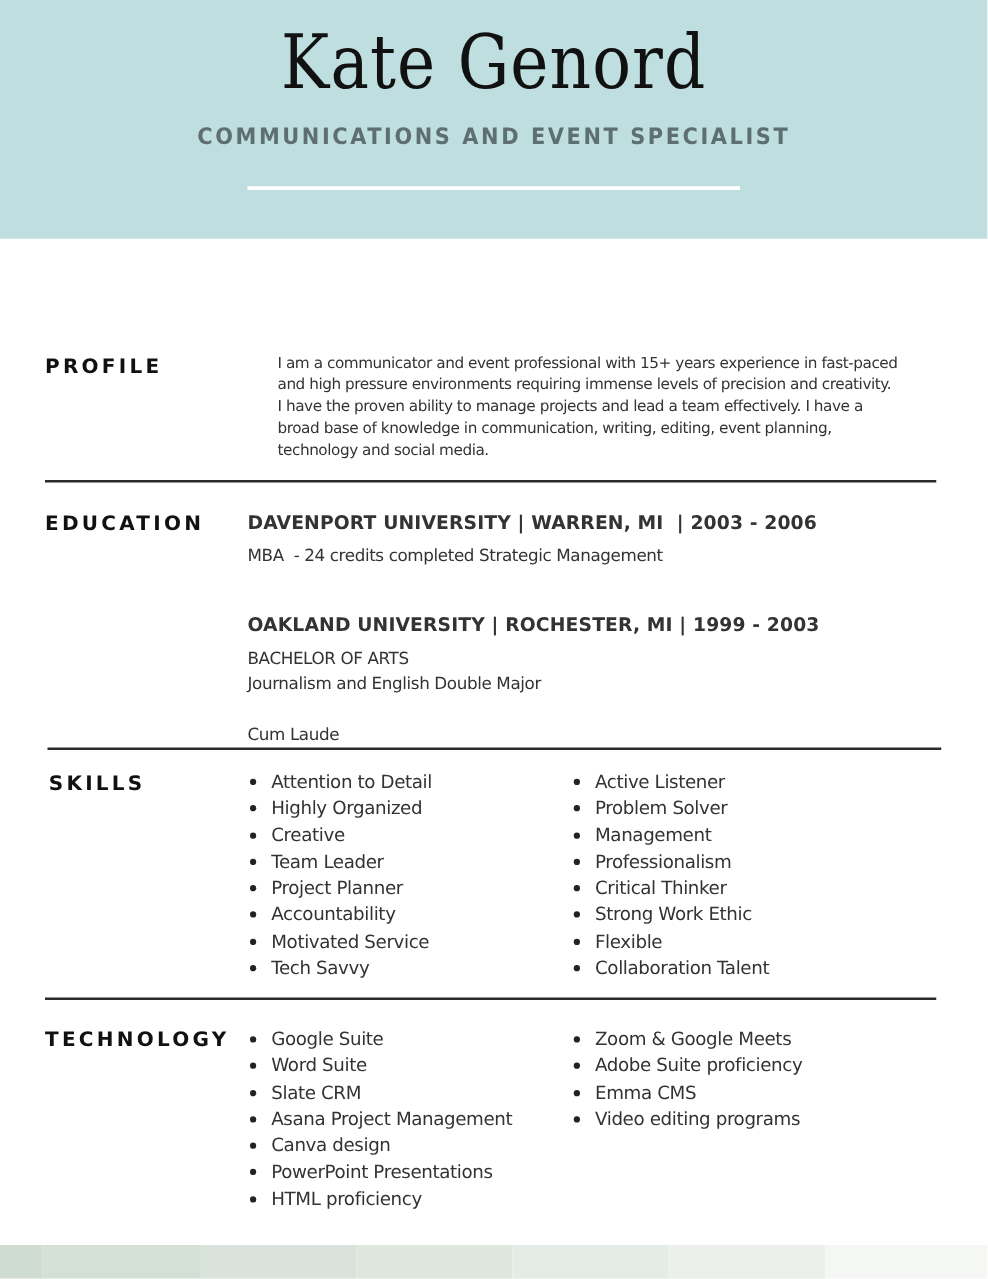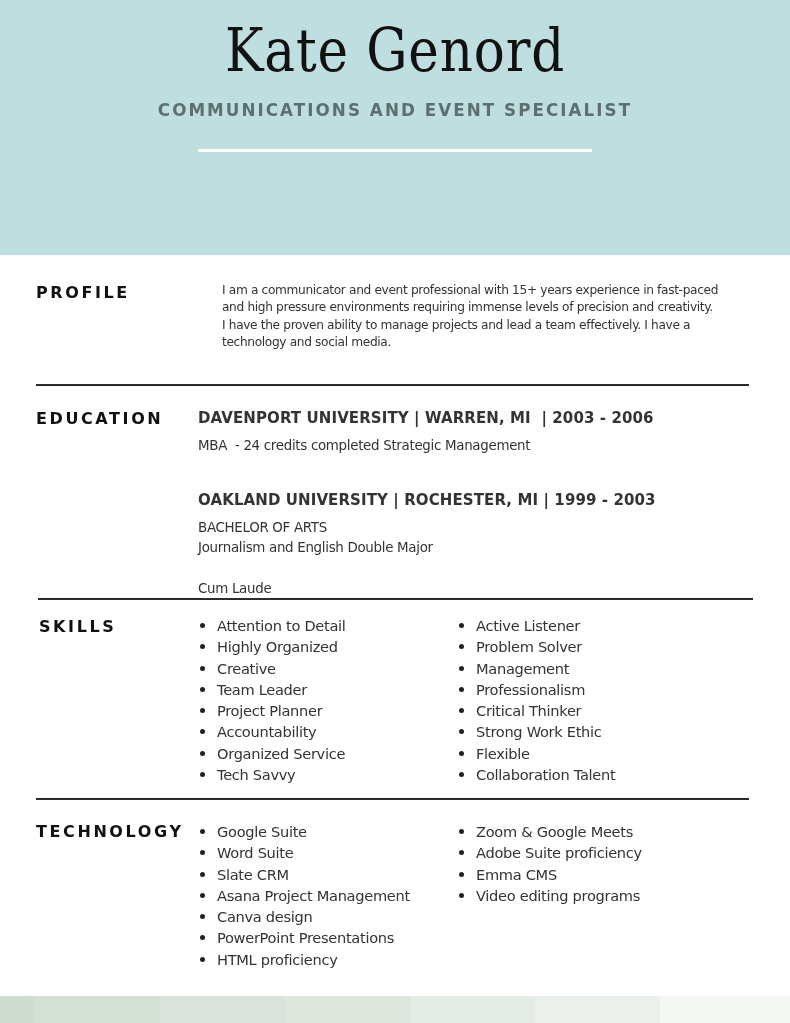--- a/index.html
+++ b/index.html
@@ -3,21 +3,21 @@
 <meta charset="utf-8">
 <style>
   html, body { margin: 0; padding: 0; }
   body {
     width: 790px; height: 1023px; position: relative; overflow: hidden;
     background: #ffffff;
     font-family: "Liberation Sans", sans-serif;
     color: #333333;
   }
   .header {
-    position: absolute; left: 0; top: 0; width: 790px; height: 255px;
+    position: absolute; left: 0; top: 0; width: 790px; height: 191px;
     background: #bfdee0;
   }
   .name {
     position: absolute; left: 0; top: 14px; width: 790px; text-align: center;
     font-family: "DejaVu Serif", serif; font-size: 60px; font-weight: 300;
     color: #111111; letter-spacing: 1px; transform: scaleX(0.86);
     line-height: 72px;
   }
   .subtitle {
     position: absolute; left: 0; top: 98px; width: 790px; text-align: center;
@@ -69,20 +69,21 @@
   <div class="name">Kate Genord</div>
   <div class="subtitle">COMMUNICATIONS AND EVENT SPECIALIST</div>
   <div class="header-rule"></div>
 </div>
 
 <div class="section-label" style="left:36px; top:283px;">PROFILE</div>
 <div class="para" style="top:282px;margin-left:24px;">
   <div>I am a communicator and event professional with 15+ years experience in fast-paced</div>
   <div>and high pressure environments requiring immense levels of precision and creativity.</div>
   <div>I have the proven ability to manage projects and lead a team effectively. I have a</div>
+  <div>broad base of knowledge in communication, writing, editing, event planning,</div>
   <div>technology and social media.</div>
 </div>
 <div class="rule" style="left:36px; top:384px; width:713px;"></div>
 
 <div class="section-label" style="left:36px; top:409px;">EDUCATION</div>
 <div class="edu-title" style="top:409px;text-align:center;">DAVENPORT UNIVERSITY | WARREN, MI  | 2003 - 2006</div>
 <div class="edu-line" style="top:436px;">MBA  - 24 credits completed Strategic Management</div>
 
 <div class="edu-title" style="top:491px;">OAKLAND UNIVERSITY | ROCHESTER, MI | 1999 - 2003</div>
 <div class="edu-line" style="top:518px;">BACHELOR OF ARTS</div>
@@ -91,21 +92,21 @@
 <div class="rule" style="left:38px; top:598px; width:715px;"></div>
 
 <div class="section-label" style="left:39px; top:617px;">SKILLS</div>
 <ul class="blist" style="left:198px; top:615px;">
   <li><span class="bullet"></span><span>Attention to Detail</span></li>
   <li><span class="bullet"></span><span>Highly Organized</span></li>
   <li><span class="bullet"></span><span>Creative</span></li>
   <li><span class="bullet"></span><span>Team Leader</span></li>
   <li><span class="bullet"></span><span>Project Planner</span></li>
   <li><span class="bullet"></span><span>Accountability</span></li>
-  <li><span class="bullet"></span><span>Organized Service</span></li>
+  <li><span class="bullet"></span><span>Motivated Service</span></li>
   <li><span class="bullet"></span><span>Tech Savvy</span></li>
 </ul>
 <ul class="blist" style="left:457px; top:615px;">
   <li><span class="bullet"></span><span>Active Listener</span></li>
   <li><span class="bullet"></span><span>Problem Solver</span></li>
   <li><span class="bullet"></span><span>Management</span></li>
   <li><span class="bullet"></span><span>Professionalism</span></li>
   <li><span class="bullet"></span><span>Critical Thinker</span></li>
   <li><span class="bullet"></span><span>Strong Work Ethic</span></li>
   <li><span class="bullet"></span><span>Flexible</span></li>

